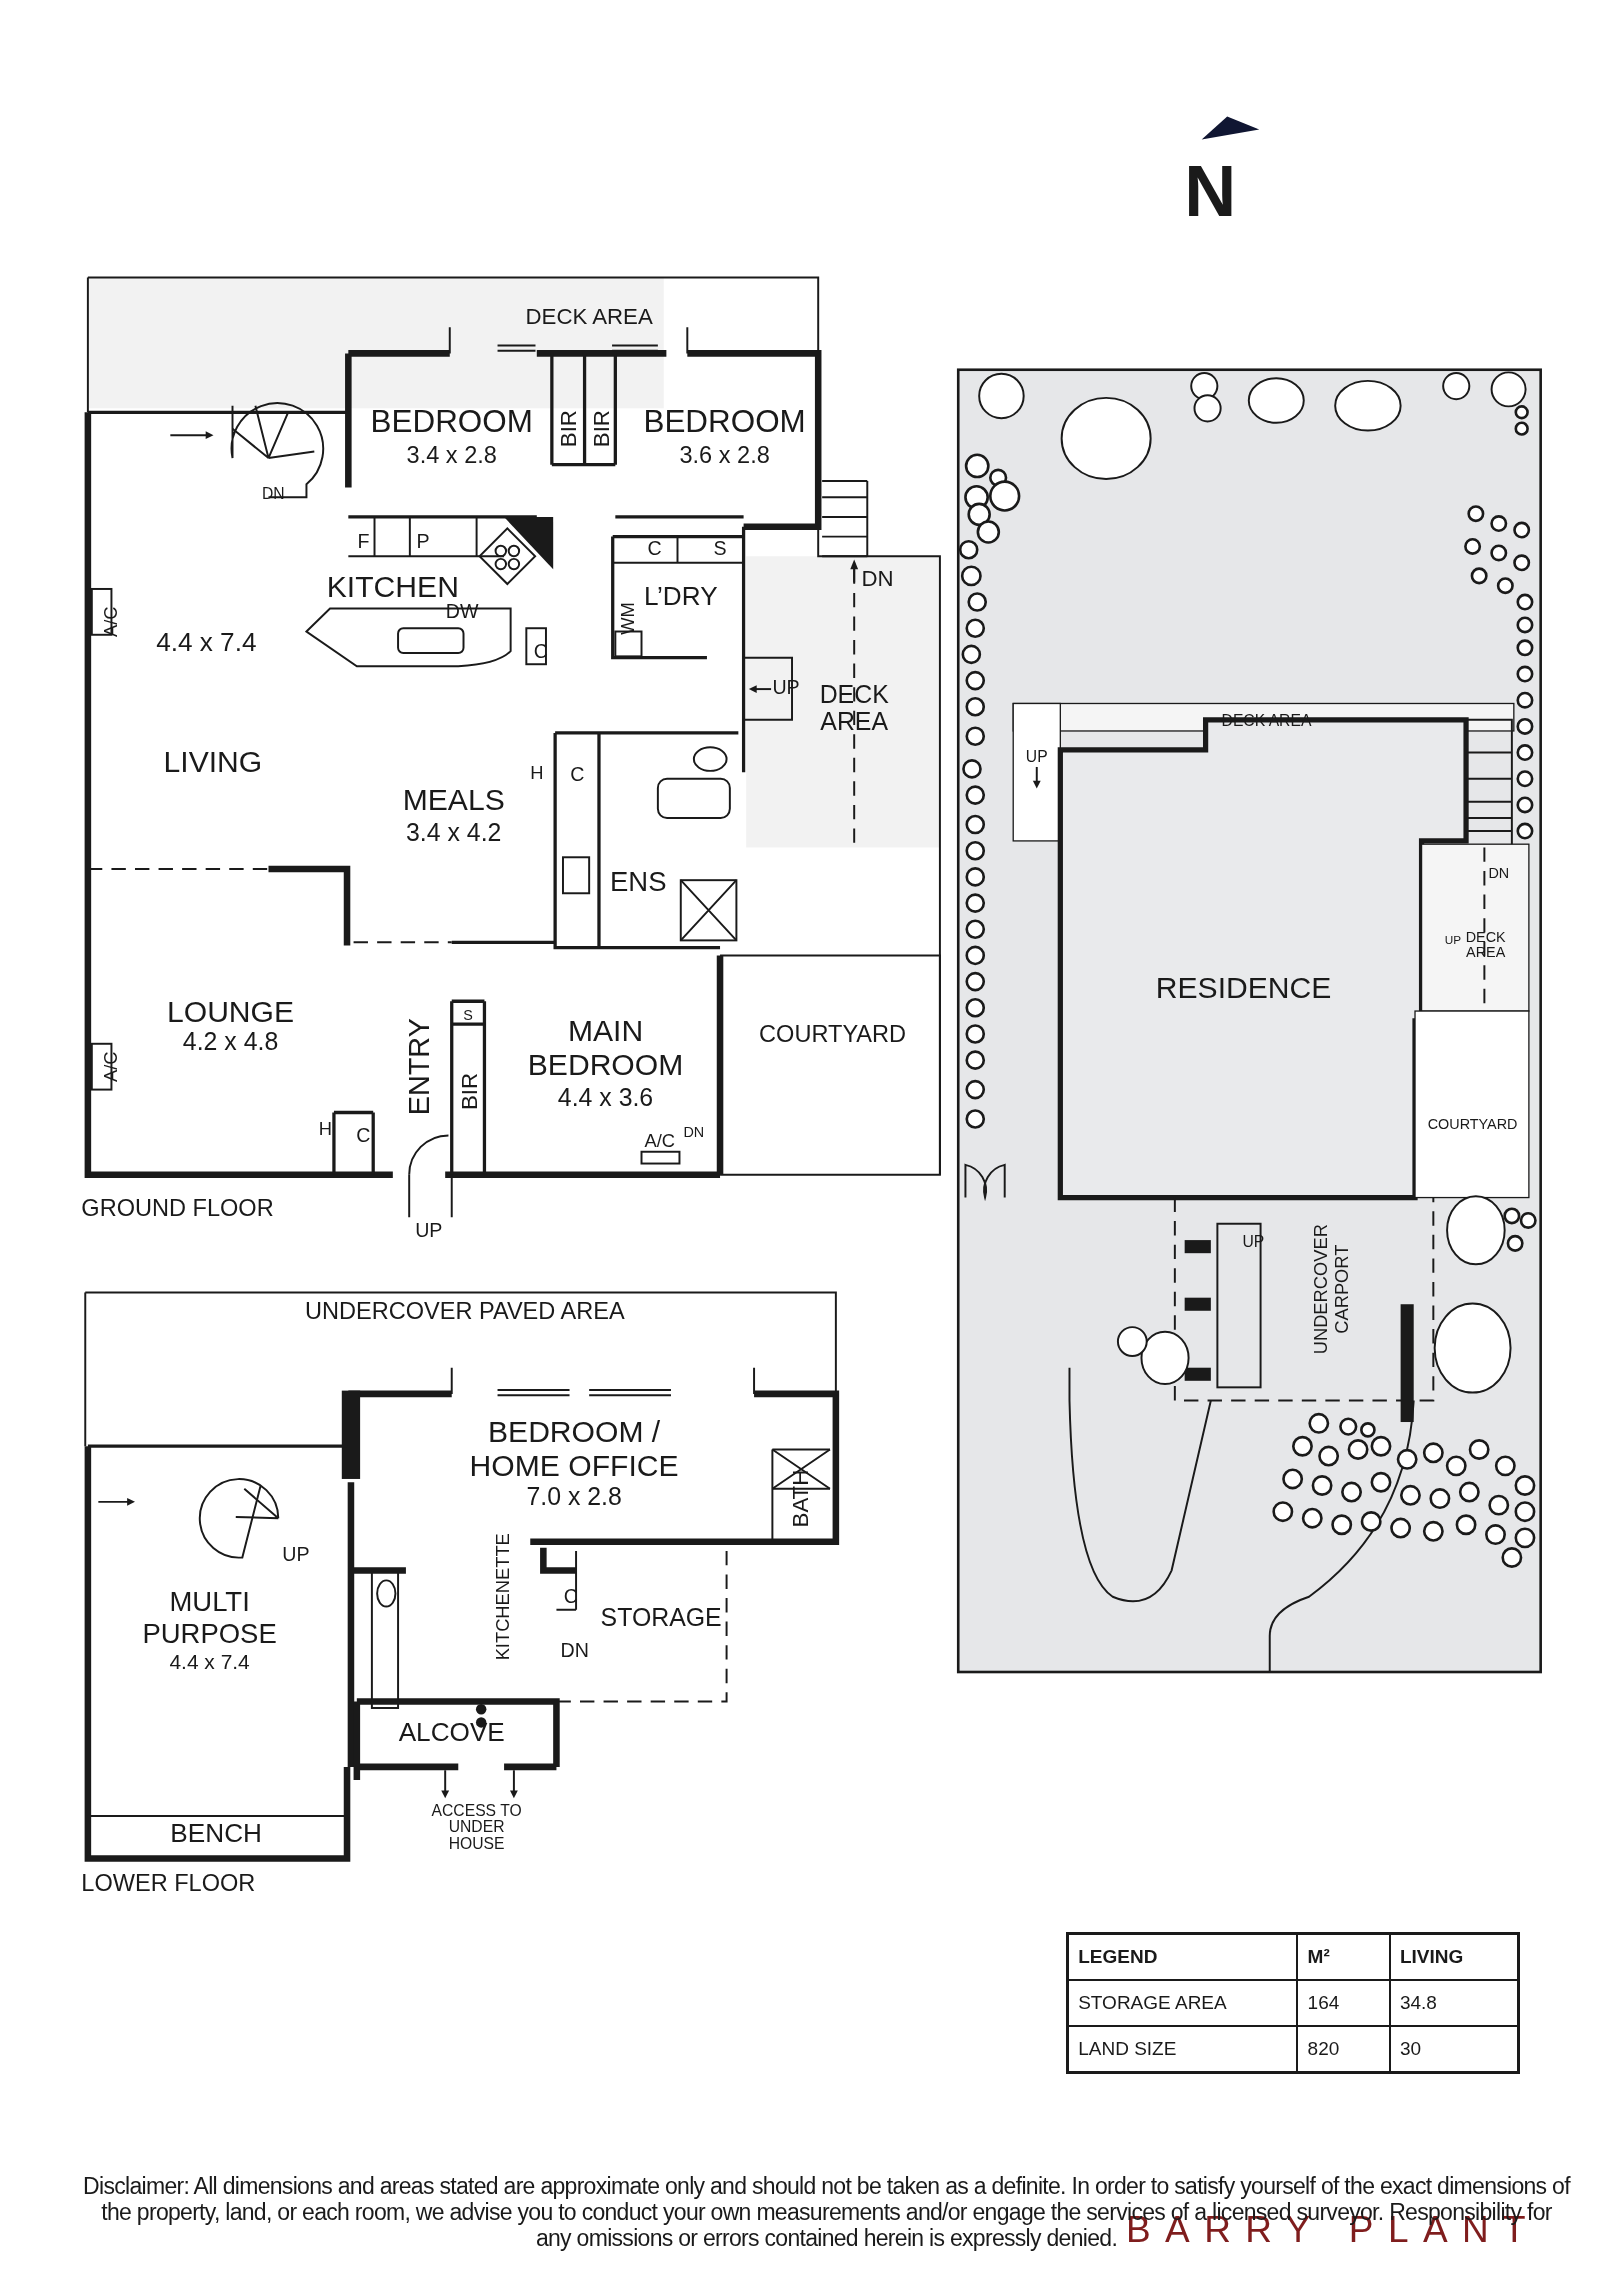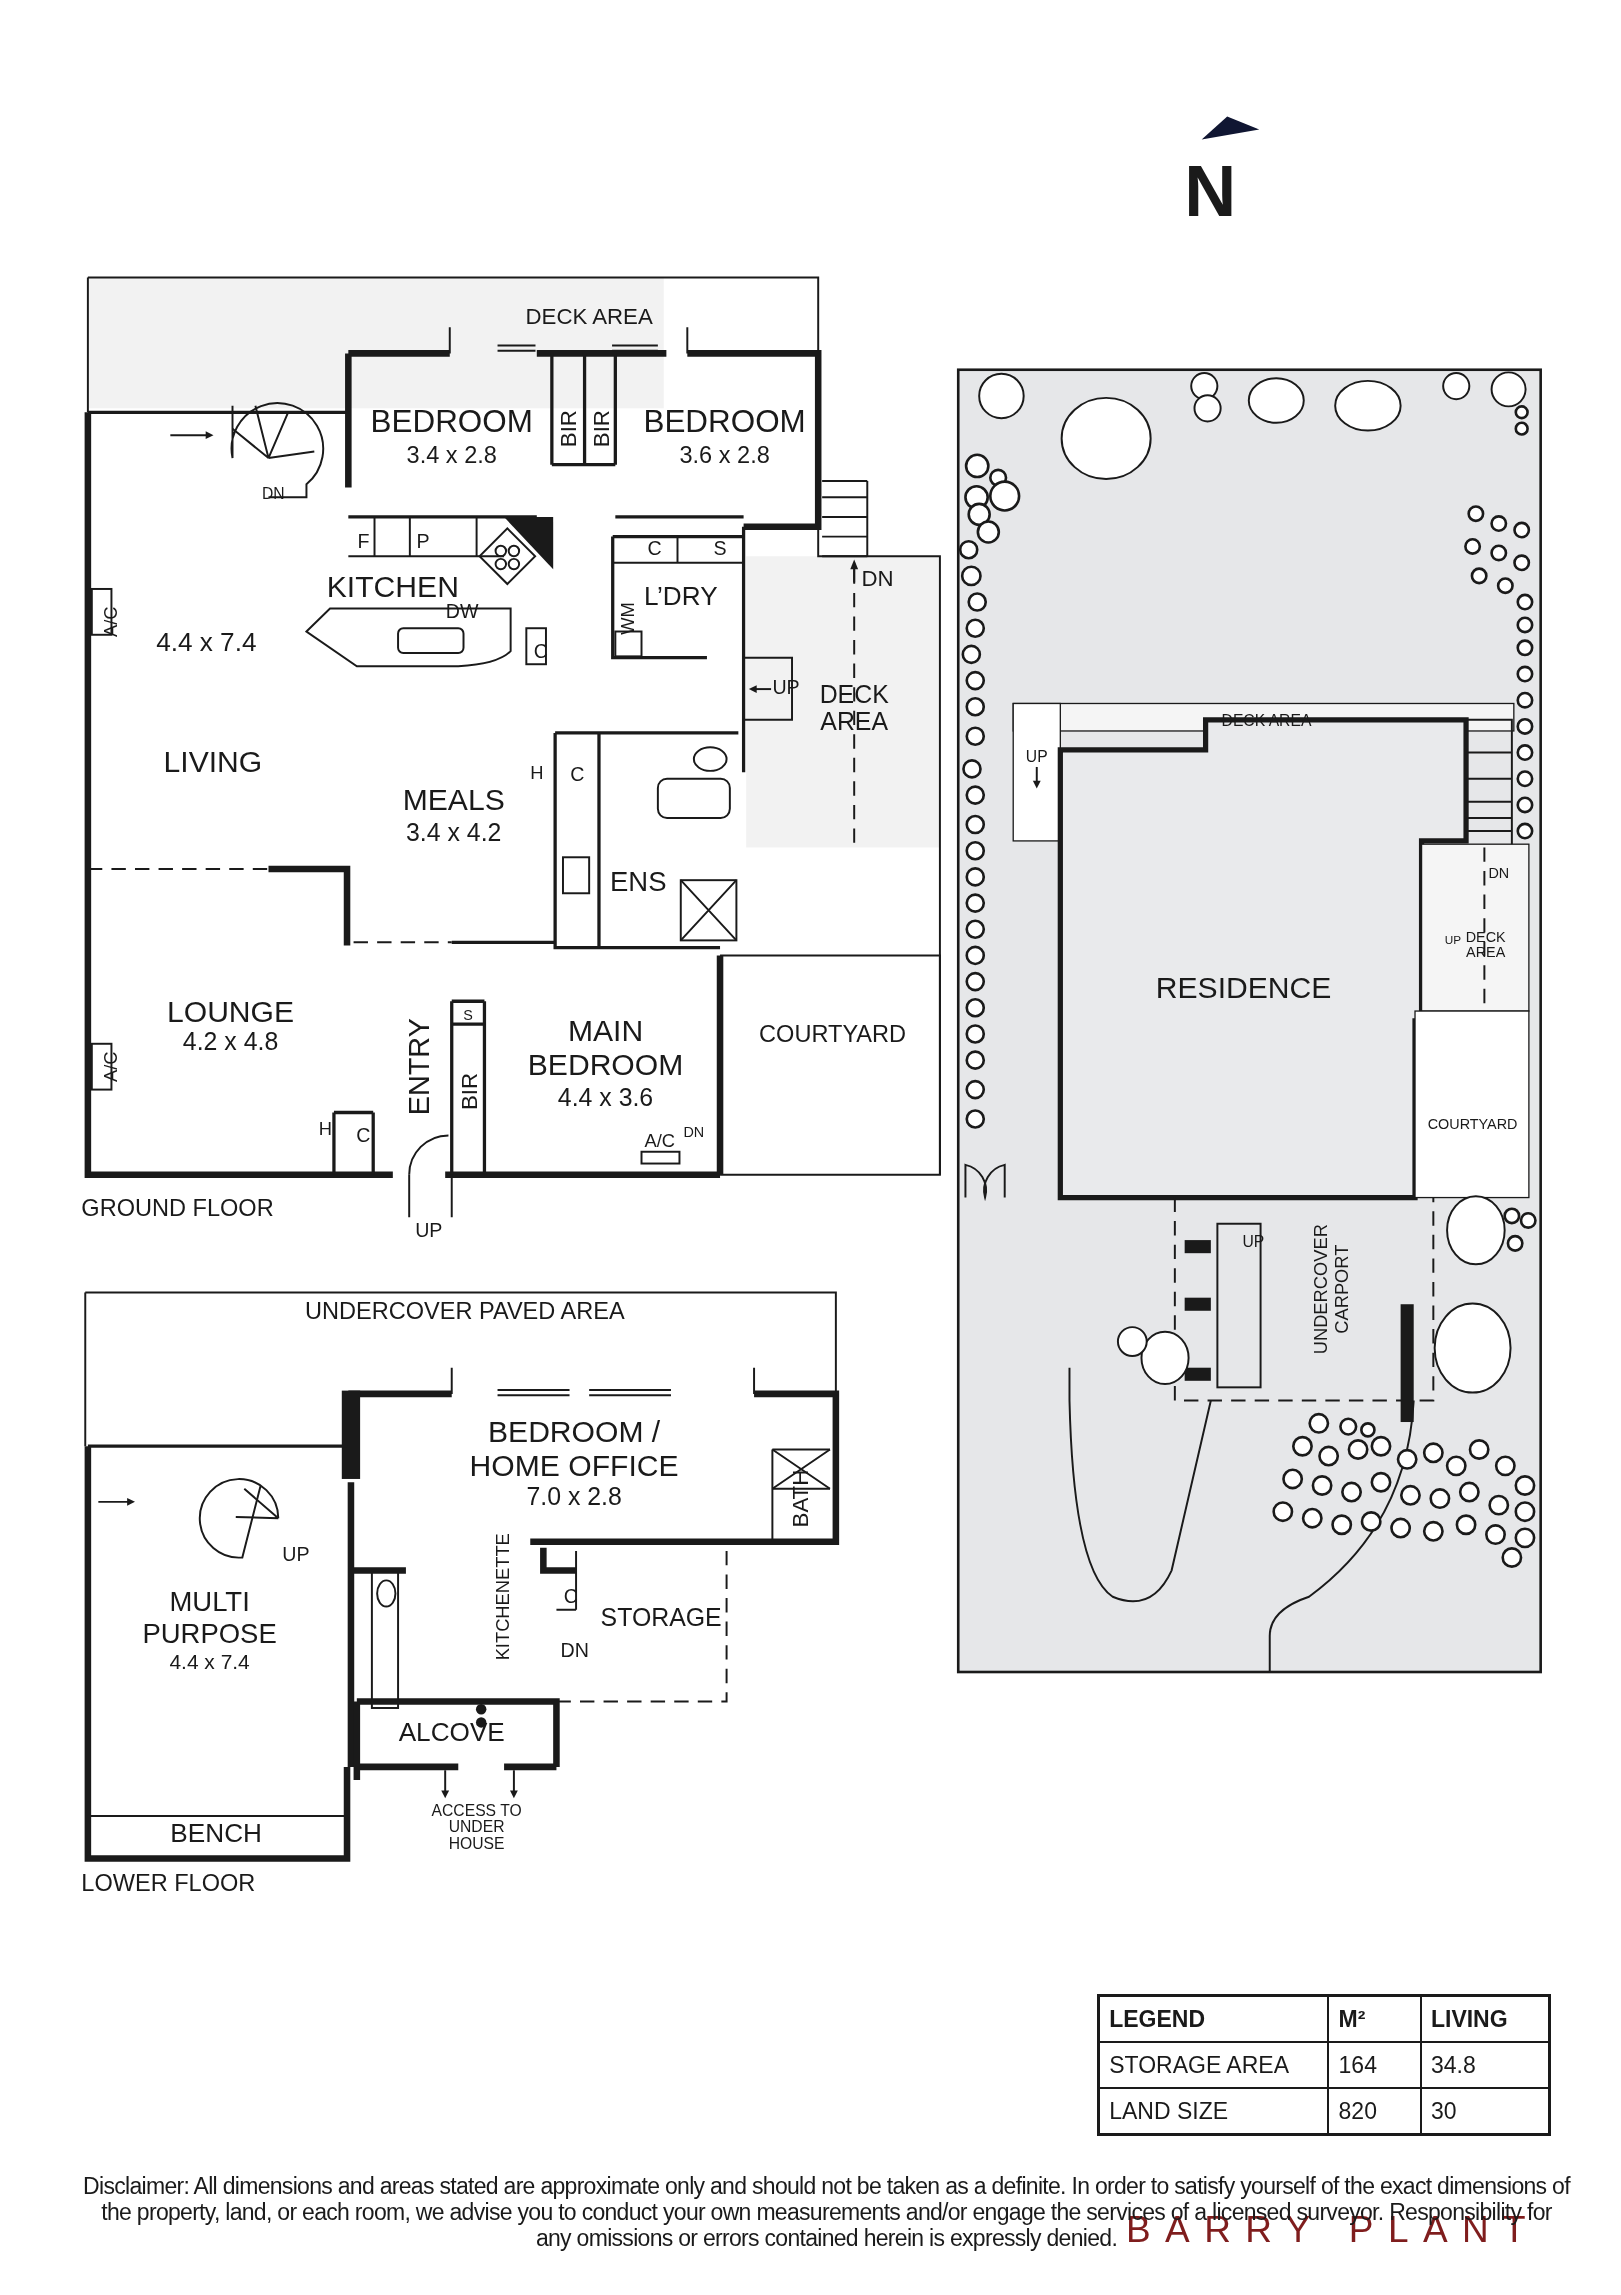--- a/index.html
+++ b/index.html
@@ -7,21 +7,21 @@
   svg{position:absolute;left:0;top:0;}
   .lbl{font-family:"Liberation Sans",sans-serif;fill:#1a1a1a;}
   .thin{stroke:#1a1a1a;stroke-width:3;fill:none;}
   .med{stroke:#1a1a1a;stroke-width:5;fill:none;}
   .thick{stroke:#1a1a1a;stroke-width:10;fill:none;}
   .dash{stroke:#1a1a1a;stroke-width:3;fill:none;stroke-dasharray:22 14;}
   .deck{fill:#f2f2f2;}
   .site{fill:#e6e7e9;}
   .tree{fill:#fff;stroke:#1a1a1a;stroke-width:3;}
   .shrub{fill:#fff;stroke:#1a1a1a;stroke-width:4;}
-  #legend{position:absolute;left:1066px;top:1994px;border-collapse:collapse;border:3.3px solid #1a1a1a;font-size:23px;margin-left:31px;}
+  #legend{position:absolute;left:1066px;top:1932px;border-collapse:collapse;border:3.3px solid #1a1a1a;font-size:19px;}
   #legend td,#legend th{border:2.6px solid #1a1a1a;padding:6.5px 9.2px;height:31px;}
   #legend th{font-weight:bold;text-align:left;}
   #legend .c{}
   #disclaimer{position:absolute;left:81px;top:2173px;width:1491px;text-align:center;font-size:23px;line-height:26px;letter-spacing:-0.7px;}
   #watermark{position:absolute;left:1126px;top:2209px;font-size:37px;color:#7f1d1d;letter-spacing:14.4px;}
 </style>
 </head>
 <body>
 
 <svg width="1622" height="2295" viewBox="0 0 2478 3507">

